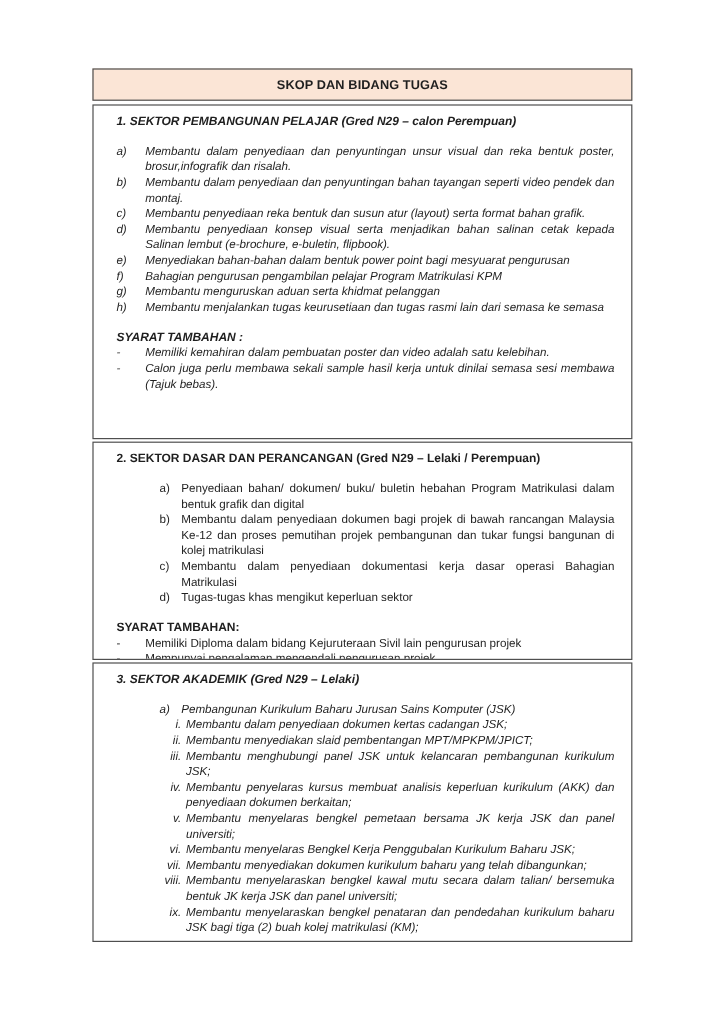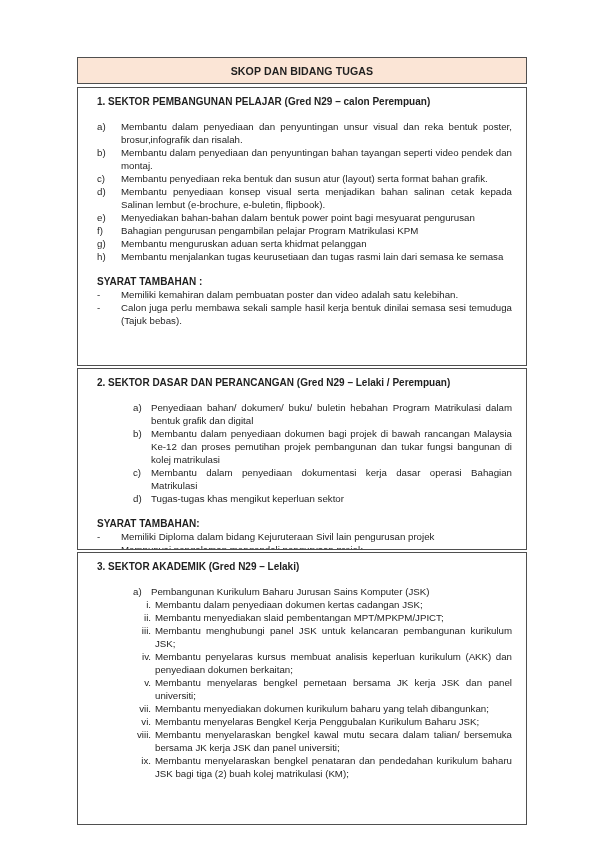--- a/index.html
+++ b/index.html
@@ -18,23 +18,23 @@
     height:27px;display:flex;align-items:center;justify-content:center;
     font-weight:bold;font-size:10.6px;letter-spacing:.1px;
   }
   .sections{margin-top:3px;}
   .sec{
     box-sizing:border-box;border:1px solid var(--border);background:#fff;
     padding:7px 14px 6px 19px;overflow:hidden;
     font-size:9.7px;line-height:13px;
   }
   .sec + .sec{margin-top:2px;}
-  .sec.h1{height:279px;}
+  .sec.h1{height:279px;font-style:italic;}
   .sec.h2{height:182px;}
-  .sec.h3{height:273px;}
+  .sec.h3{height:233px;font-style:italic;}
   .sec-title{font-weight:bold;font-size:10px;margin:0 0 12px 0;}
   .extra-title{font-weight:bold;font-size:10px;margin:12px 0 0 0;}
   .li{display:flex;align-items:flex-start;}
   .marker{flex:0 0 24px;}
   .li-text{flex:1;text-align:justify;}
   .alpha-list.deep{margin-left:36px;}
   .alpha-list.deep .marker{flex:0 0 18px;}
   .roman-list .marker{flex:0 0 20px;text-align:right;padding-right:4px;}
   .dash-list .marker{flex:0 0 24px;}
 </style>
@@ -84,21 +84,21 @@
             </div>
           </div>
           <div class="extra-title">SYARAT TAMBAHAN :</div>
           <div class="dash-list">
             <div class="li">
               <span class="marker">-</span>
               <span class="li-text">Memiliki kemahiran dalam pembuatan poster dan video adalah satu kelebihan.</span>
             </div>
             <div class="li">
               <span class="marker">-</span>
-              <span class="li-text">Calon juga perlu membawa sekali sample hasil kerja bentuk dinilai semasa sesi temuduga (Tajuk bebas).</span>
+              <span class="li-text">Calon juga perlu membawa sekali sample hasil kerja untuk dinilai semasa sesi membawa (Tajuk bebas).</span>
             </div>
           </div>
         </div>
         <div class="sec h2">
           <div class="sec-title">2. SEKTOR DASAR DAN PERANCANGAN (Gred N29 – Lelaki / Perempuan)</div>
           <div class="alpha-list deep">
             <div class="li">
               <span class="marker">a)</span>
               <span class="li-text">Penyediaan bahan/ dokumen/ buku/ buletin hebahan Program Matrikulasi dalam bentuk grafik dan digital</span>
             </div>
@@ -149,30 +149,30 @@
               </div>
               <div class="li">
                 <span class="marker">iv.</span>
                 <span class="li-text">Membantu penyelaras kursus membuat analisis keperluan kurikulum (AKK) dan penyediaan dokumen berkaitan;</span>
               </div>
               <div class="li">
                 <span class="marker">v.</span>
                 <span class="li-text">Membantu menyelaras bengkel pemetaan bersama JK kerja JSK dan panel universiti;</span>
               </div>
               <div class="li">
+                <span class="marker">vi.</span>
+                <span class="li-text">Membantu menyelaras Bengkel Kerja Penggubalan Kurikulum Baharu JSK;</span>
+              </div>
+              <div class="li">
                 <span class="marker">vii.</span>
                 <span class="li-text">Membantu menyediakan dokumen kurikulum baharu yang telah dibangunkan;</span>
               </div>
               <div class="li">
-                <span class="marker">vi.</span>
-                <span class="li-text">Membantu menyelaras Bengkel Kerja Penggubalan Kurikulum Baharu JSK;</span>
-              </div>
-              <div class="li">
                 <span class="marker">viii.</span>
-                <span class="li-text">Membantu menyelaraskan bengkel kawal mutu  secara dalam talian/ bersemuka bersama JK kerja JSK dan panel universiti;</span>
+                <span class="li-text">Membantu menyelaraskan bengkel kawal mutu  secara dalam talian/ bersemuka bentuk JK kerja JSK dan panel universiti;</span>
               </div>
               <div class="li">
                 <span class="marker">ix.</span>
                 <span class="li-text">Membantu menyelaraskan bengkel penataran dan pendedahan kurikulum baharu JSK bagi tiga (2) buah kolej matrikulasi (KM);</span>
               </div>
             </div>
           </div>
         </div>
       </div>
   </div>

